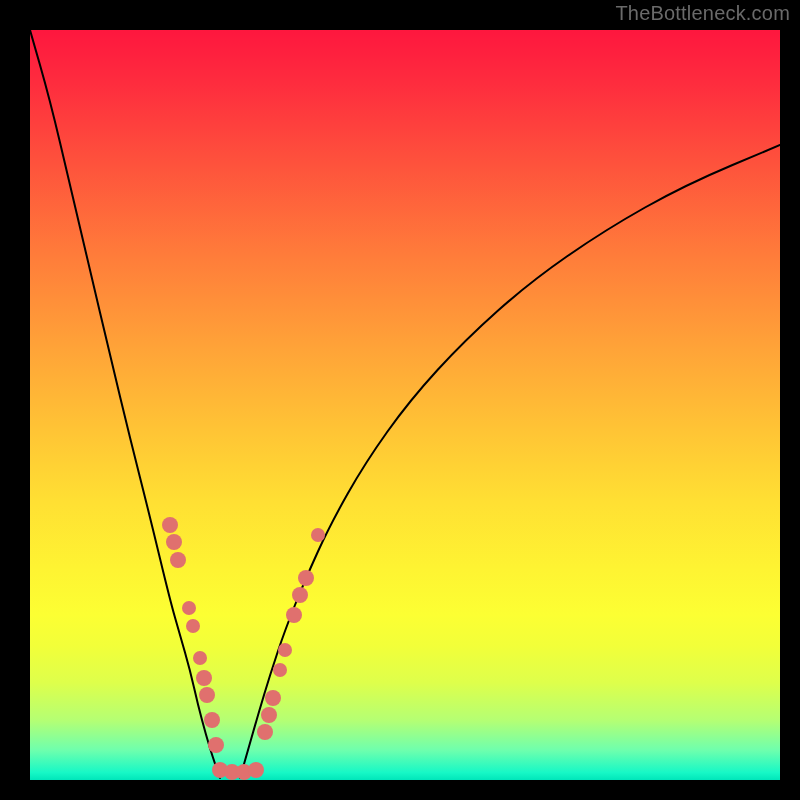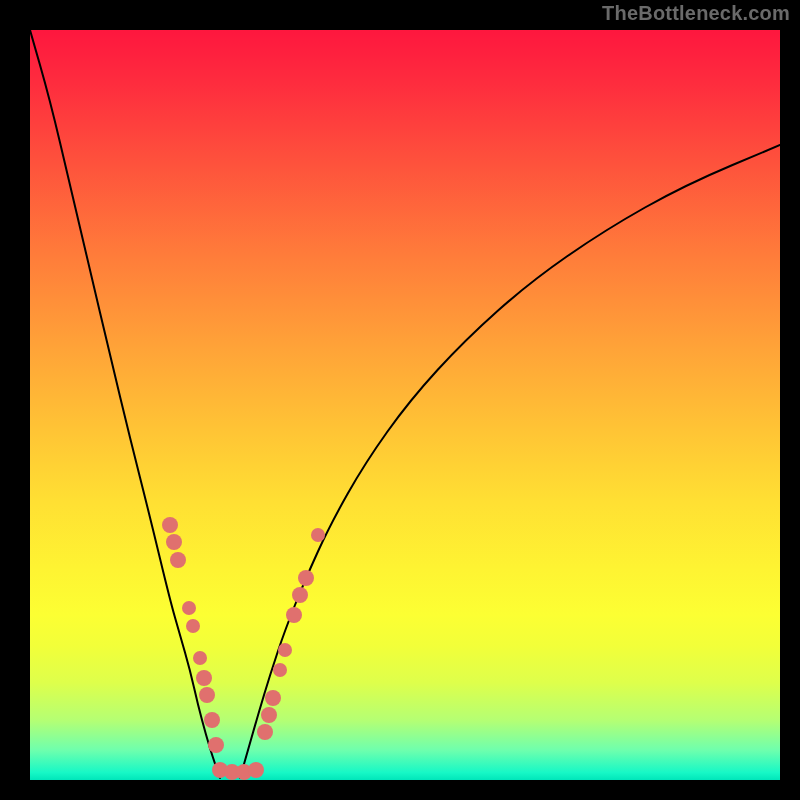--- a/index.html
+++ b/index.html
@@ -18,21 +18,20 @@
   }
   .watermark {
     position: absolute;
     top: 2px;
     right: 10px;
     color: #6a6a6a;
     font-size: 20px;
     letter-spacing: 0.2px;
     z-index: 5;
     user-select: none;
-    font-weight: bold;
   }
   .plot-area {
     position: absolute;
     left: 30px;
     top: 30px;
     width: 750px;
     height: 750px;
     overflow: hidden;
   }
   .gradient {

